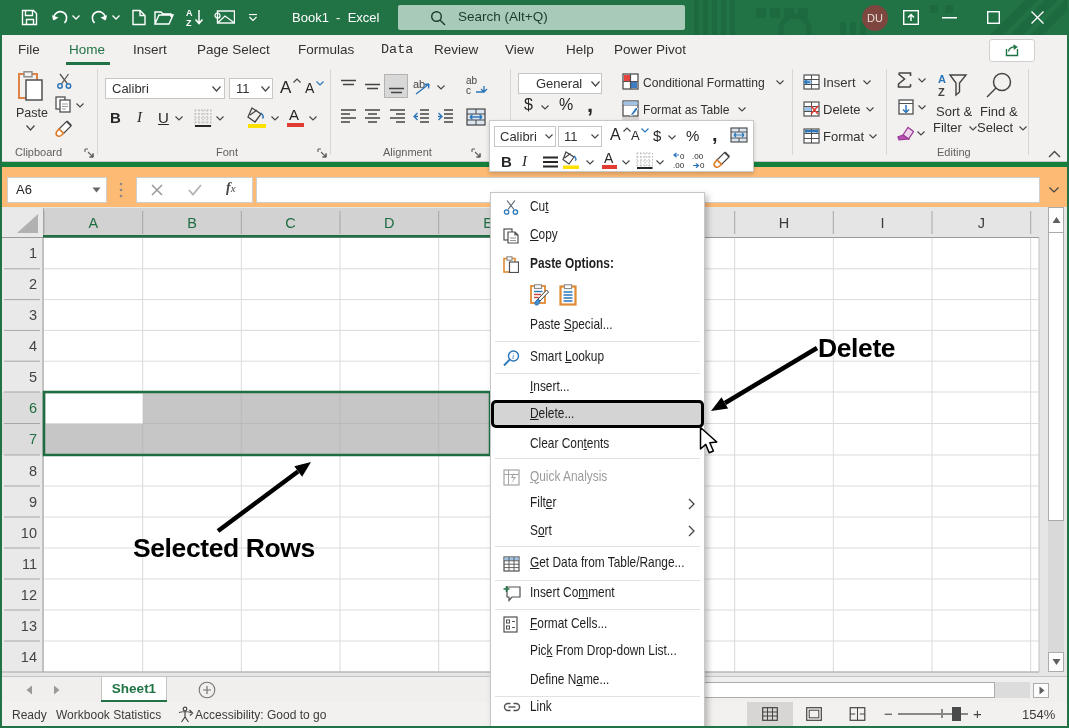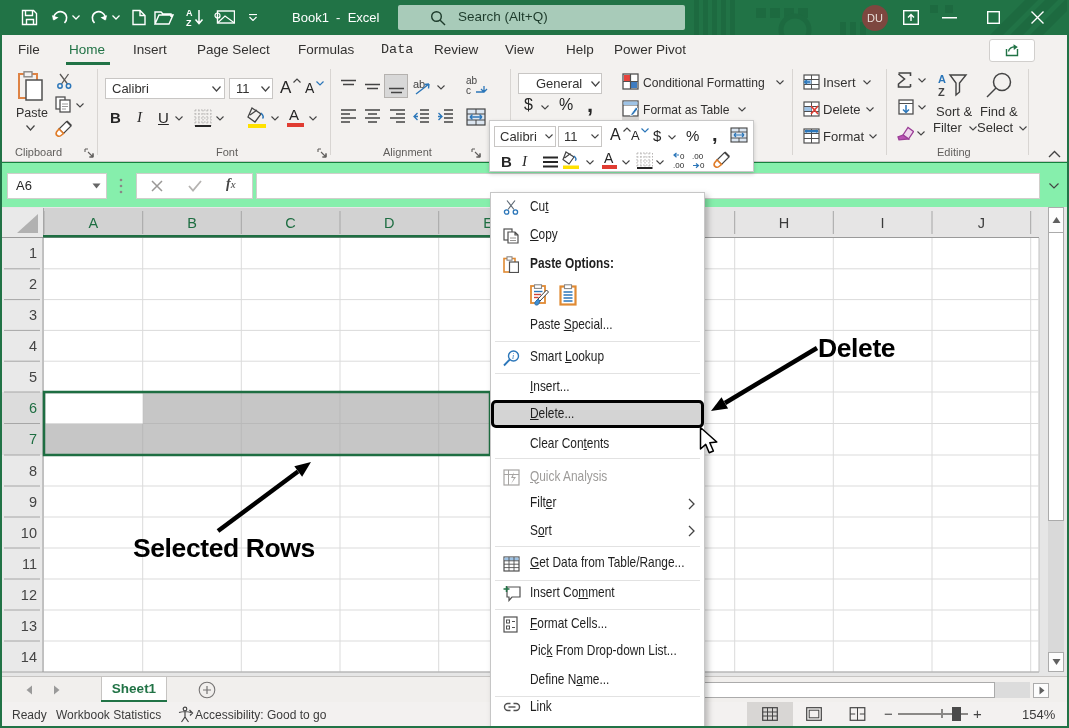--- a/index.html
+++ b/index.html
@@ -19,21 +19,21 @@
 #hometab { color:#217346; font-weight:400; }
 #homeline { position:absolute; left:66px; top:27px; width:44px; height:3px; background:#217346; }
 #sharebtn { position:absolute; left:989px; top:4px; width:46px; height:23px; border:1px solid #d1cfcd; border-radius:3px; color:#217346; font-size:13.5px; line-height:21px; text-align:center; background:#fff; }
 
 #ribbon { left:0; top:65px; width:1069px; height:97px; background:#f3f1ef; border-bottom:1px solid #c8c6c4; }
 .gsep { position:absolute; top:4px; width:1px; height:86px; background:#d8d5d2; }
 .glabel { position:absolute; top:81px; font-size:11px; color:#605e5c; }
 .rtxt { position:absolute; font-size:13px; color:#323130; }
 .combo { position:absolute; background:#fff; border:1px solid #c8c6c4; font-size:13px; color:#323130; }
 
-#fbar { left:0; top:162px; width:1069px; height:45px; background:#86efac; border-top:1px solid #15803d; }
+#fbar { left:0; top:162px; width:1069px; height:45px; background:#fdba74; border-top:5px solid #15803d; }
 .fbox { position:absolute; top:10px; height:26px; background:#fff; border:1px solid #d0cecb; }
 
 #grid { left:0; top:207px; width:1069px; height:469px; background:#e6e6e6; }
 
 #sheetbar { left:0; top:676px; width:1069px; height:26px; background:#f1efed; border-top:1px solid #c6c4c2; }
 
 #statusbar { left:0; top:702px; width:1069px; height:26px; background:#f3f1f0; font-size:12px; color:#3b3b3b; }
 
 #minitb { left:489px; top:120px; width:265px; height:52px; background:#fff; border:1px solid #c8c8c8; box-shadow:0 2px 4px rgba(0,0,0,.18); z-index:40; }
 

